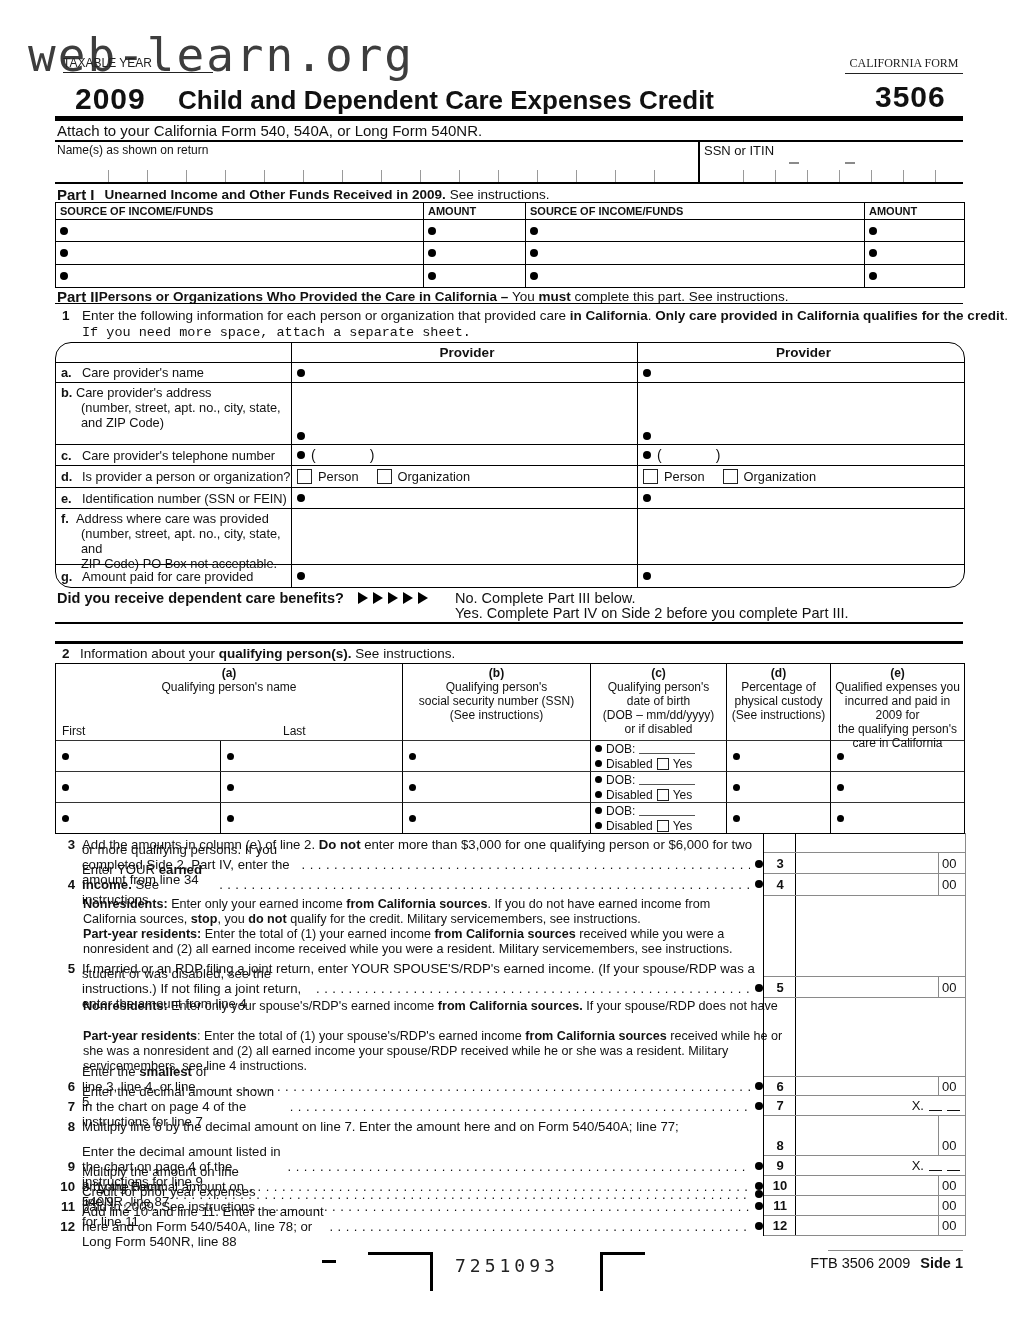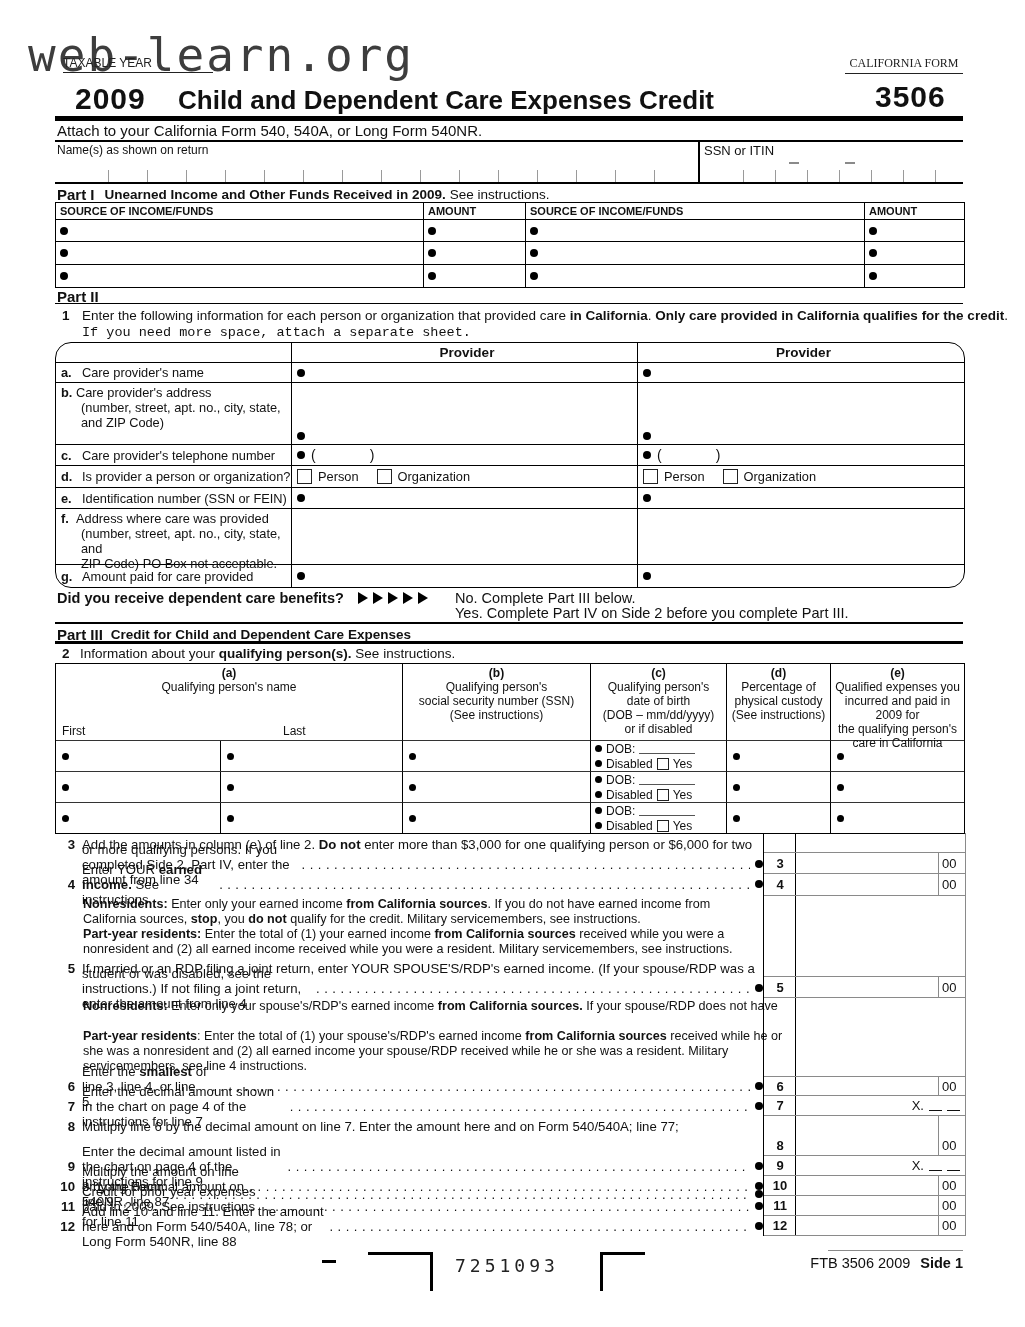--- a/index.html
+++ b/index.html
@@ -144,20 +144,21 @@
     <div>
         <span class="blt"></span>
       </div>
     <div>
         <span class="blt"></span>
       </div>
   </div>
 
   <div class="abs flex" style="left:57px;top:288px;text-align:center;">
     <span class="b" style="font-size:15px;">Part II</span>
+    <span style="font-size:13.5px;"><span class="b">Persons or Organizations Who Provided the Care in California – </span><span>You </span><span class="b">must</span><span> complete this part. See instructions.</span></span>
   </div>
   <div class="rule" style="left:55px;top:303px;width:908px;height:1px;"></div>
 
   <div class="abs flex" style="left:62px;top:308px;">
     <span class="b" style="width:20px;font-size:13.5px;">1</span>
     <span style="font-size:13.5px;"><span>Enter the following information for each person or organization that provided care </span><span class="b">in California</span><span>. </span><span class="b">Only care provided in California qualifies for the credit</span><span>.</span></span>
   </div>
   <div class="abs" style="left:82px;top:325px;font-size:13.5px;font-family:Liberation Mono, monospace;">If you need more space, attach a separate sheet.</div>
 
   <div class="p2t">
@@ -258,24 +259,20 @@
     <span class="arr"></span>
     <span class="arr"></span>
     <span class="arr"></span>
     <span class="arr"></span>
     <span class="arr"></span>
   </div>
   <div class="abs" style="left:455px;top:590px;font-size:14.5px;">No.  Complete Part III below.</div>
   <div class="abs" style="left:455px;top:605px;font-size:14.5px;">Yes. Complete Part IV on Side 2 before you complete Part III.</div>
   <div class="rule" style="left:55px;top:622px;width:908px;height:1.5px;"></div>
 
-  <div class="abs flex" style="left:57px;top:626px;gap:8px;">
-    <span class="b" style="font-size:15px;">Part III</span>
-    <span class="b" style="font-size:13.5px;">Credit for Child and Dependent Care Expenses</span>
-  </div>
   <div class="rule" style="left:55px;top:641px;width:908px;height:2.5px;"></div>
 
   <div class="abs flex" style="left:62px;top:646px;">
     <span class="b" style="width:18px;font-size:13.5px;">2</span>
     <span style="font-size:13.5px;"><span>Information about your </span><span class="b">qualifying person(s).</span><span>  See instructions.</span></span>
   </div>
 
   <div class="p3t">
     <div class="p3hc">
       <div class="coltag">(a)</div>

